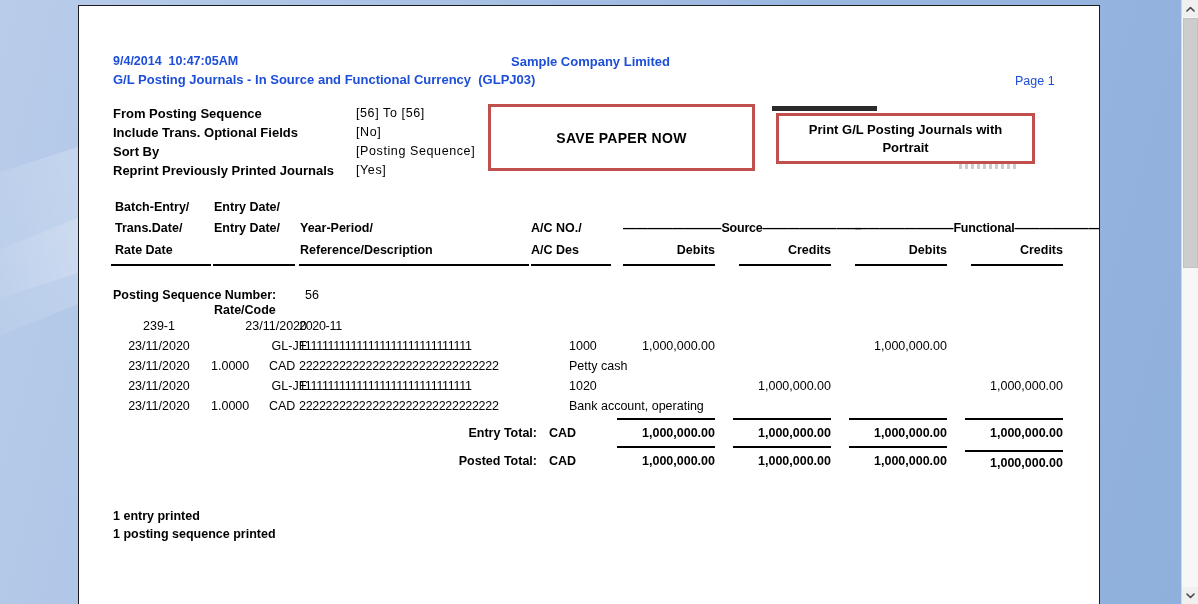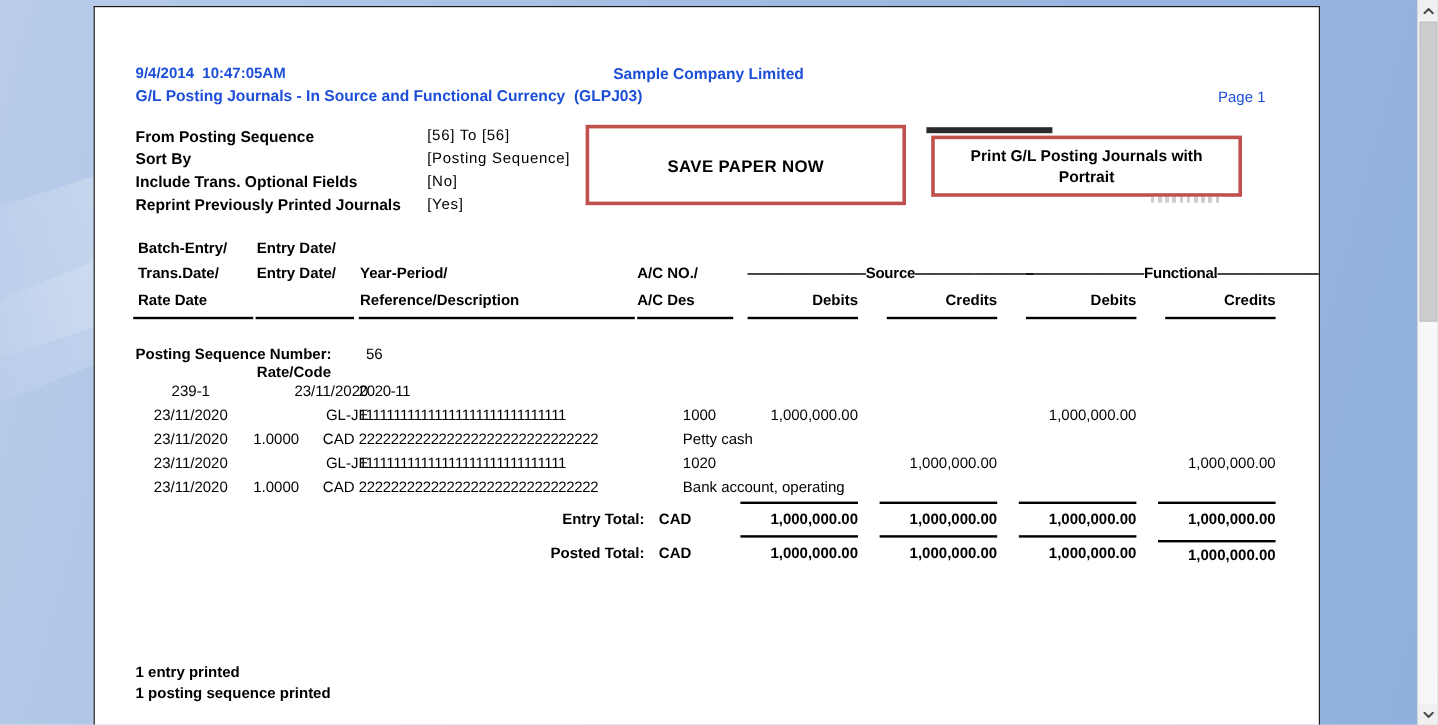--- a/index.html
+++ b/index.html
@@ -141,47 +141,47 @@
   .c-sc   { position: absolute; left: 652px; width: 100px; text-align: right; }
   .c-fd   { position: absolute; left: 768px; width: 100px; text-align: right; }
   .c-fc   { position: absolute; left: 884px; width: 100px; text-align: right; }
 
   
   .tot-label { position: absolute; width: 140px; text-align: right; font-size: 12.5px; font-weight: bold; }
   .tot-cur   { position: absolute; left: 470px; font-size: 12.5px; font-weight: bold; }
   .tot-val   { position: absolute; font-size: 12.5px; font-weight: bold; text-align: right; }
   .tot-rule  { position: absolute; height: 2px; background: #000; }
 
-  .footer-line { position: absolute; left: 34px; font-size: 12.5px; font-weight: bold; margin-top: 44px; }
+  .footer-line { position: absolute; left: 34px; font-size: 12.5px; font-weight: bold; }
 </style>
 </head>
 <body>
 
 <div class="wallpaper-streak"></div>
 <div class="wallpaper-streak2"></div>
 
 <div class="page-sheet">
 
   <div class="rpt hdr-datetime">9/4/2014  10:47:05AM</div>
   <div class="rpt hdr-company">Sample Company Limited</div>
   <div class="rpt hdr-title">G/L Posting Journals - In Source and Functional Currency  (GLPJ03)</div>
   <div class="rpt hdr-page">Page 1</div>
 
   <div class="crit">
     <div class="crit-row">
       <div class="crit-label">From Posting Sequence</div>
       <div class="crit-value">[56]  To  [56]</div>
     </div>
     <div class="crit-row">
+      <div class="crit-label">Include Trans. Optional Fields</div>
+      <div class="crit-value">[No]</div>
+    </div>
+    <div class="crit-row">
       <div class="crit-label">Sort By</div>
       <div class="crit-value">[Posting Sequence]</div>
-    </div>
-    <div class="crit-row">
-      <div class="crit-label">Include Trans. Optional Fields</div>
-      <div class="crit-value">[No]</div>
     </div>
     <div class="crit-row">
       <div class="crit-label">Reprint Previously Printed Journals</div>
       <div class="crit-value">[Yes]</div>
     </div>
   </div>
 
   <div class="callout callout-save">SAVE PAPER NOW</div>
   <div class="callout-shadow-bar"></div>
   <div class="callout callout-print">Print G/L Posting Journals with Portrait</div>

